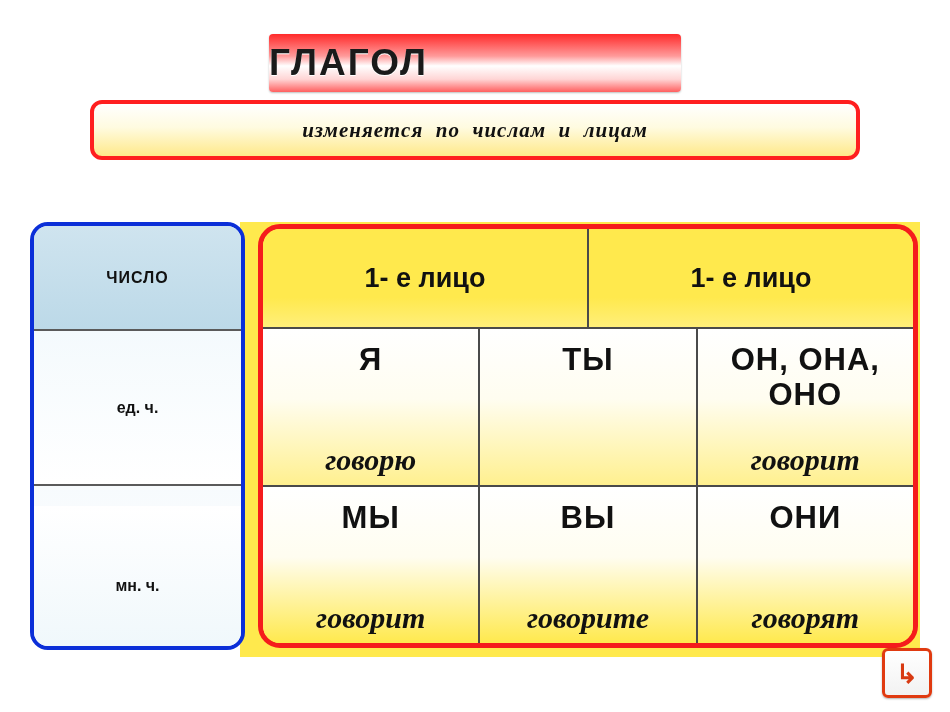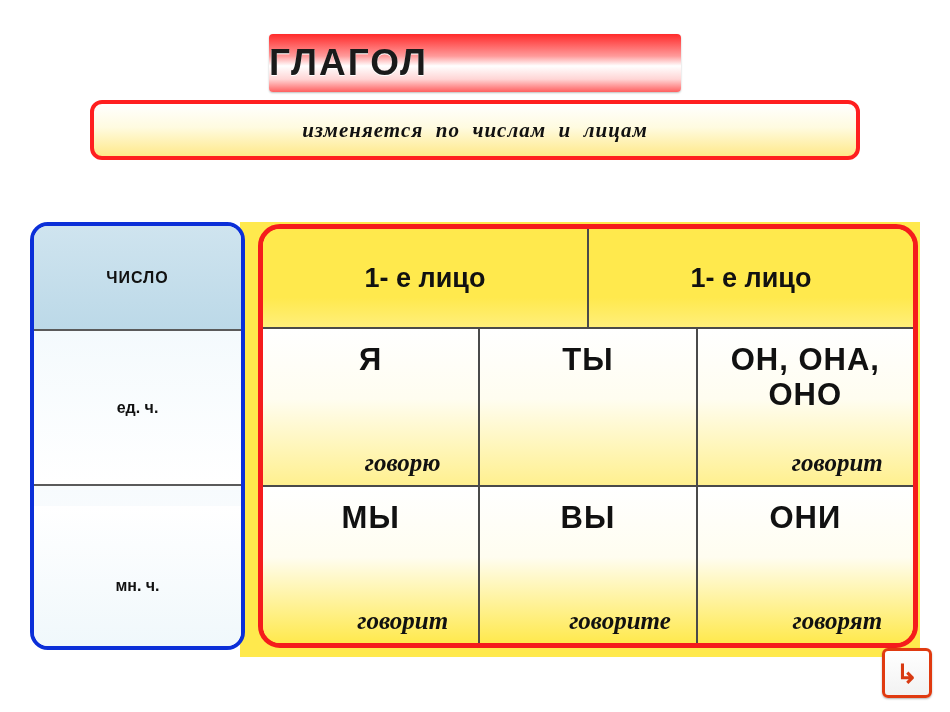--- a/index.html
+++ b/index.html
@@ -182,23 +182,22 @@
   }
   .verb {
     position: absolute;
     bottom: 8px;
     left: 0;
     width: 100%;
     text-align: center;
     font-family: "Liberation Serif", serif;
     font-style: italic;
     font-weight: bold;
-    font-size: 25px;
-    color: #111;
-    padding-left: 32px;
+    font-size: 30px;
+    color: #111;
   }
   .rt-row.body1 .rt-cell { background: linear-gradient(to bottom, #ffffff 0%, #fffdf0 45%, #fff08f 100%); }
   .rt-row.body2 .rt-cell { background: linear-gradient(to bottom, #ffffff 0%, #fffdf0 45%, #ffe94d 100%); }
 
   
   .nav-button {
     position: absolute;
     right: 18px;
     bottom: 14px;
     width: 44px;

